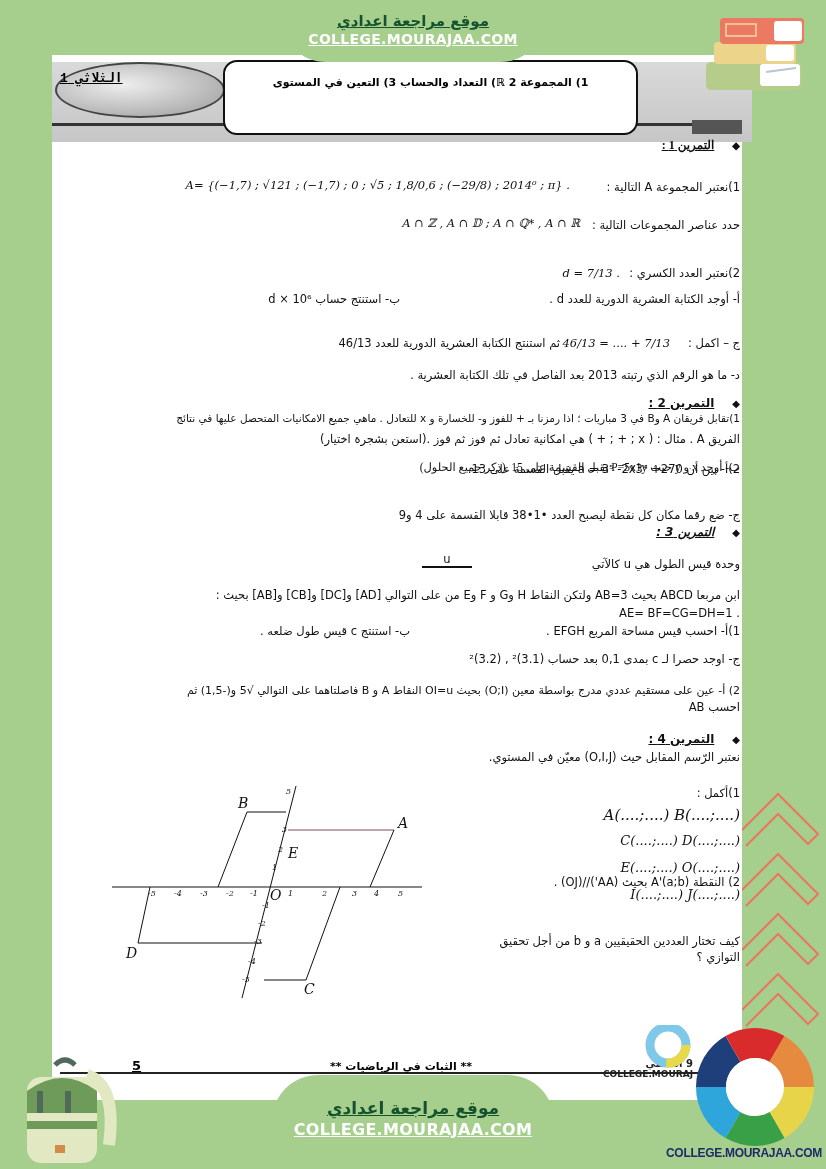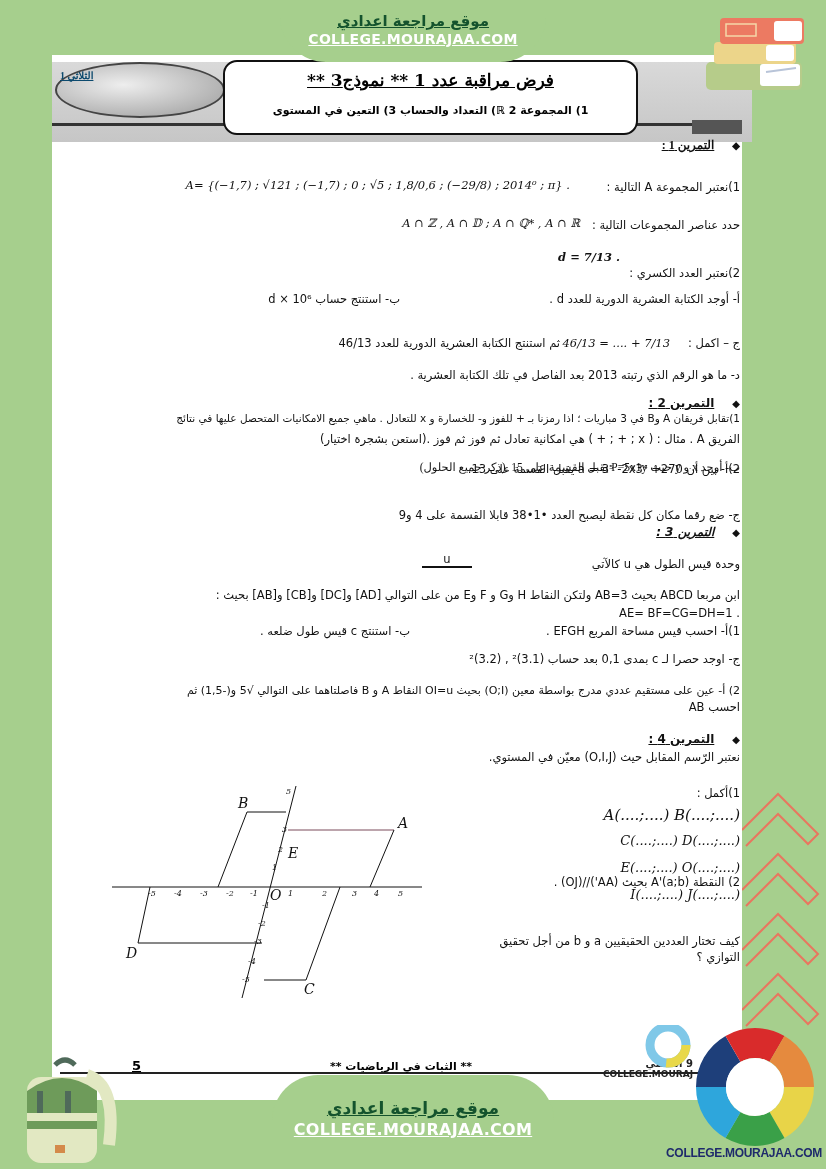--- a/index.html
+++ b/index.html
@@ -19,21 +19,21 @@
   .bottom-banner { position: absolute; left: 272px; top: 1075px; width: 282px; height: 94px;
     background: #a6cf8d; border-radius: 46px 46px 0 0; text-align: center; z-index: 5; }
   .bottom-banner .banner-ar { margin-top: 22px; font-size: 17px; line-height: 22px; }
   .bottom-banner .banner-en { font-size: 16px; line-height: 22px; }
 
   
   .exam-header { position: absolute; left: 52px; top: 62px; width: 700px; height: 80px; background: linear-gradient(#d9d9d9,#c6c6c6); }
   .hdr-line { position: absolute; left: 52px; top: 123px; width: 690px; height: 3px; background: #333; }
   .oval { position: absolute; left: 55px; top: 62px; width: 170px; height: 56px; border-radius: 50%;
     background: radial-gradient(ellipse at 40% 40%, #eee, #9a9a9a); border: 2px solid #444; }
-  .oval-text { position: absolute; left: 60px; top: 70px; font-size: 10px; font-weight: bold; text-decoration: underline; direction: rtl; color: #0c4a6e; font-family: Liberation Serif, serif; }
+  .oval-text { position: absolute; left: 60px; top: 70px; font-size: 13px; font-weight: bold; text-decoration: underline; direction: rtl; color: #000000; font-family: Liberation Mono, monospace; }
   .title-box { position: absolute; left: 223px; top: 60px; width: 415px; height: 75px; background: #fff; border: 2px solid #111; border-radius: 14px; text-align: center; }
   .title-main { font-size: 17px; font-weight: bold; direction: rtl; text-decoration: underline; margin-top: 8px; font-family: "DejaVu Serif", serif; }
   .title-sub { font-size: 11px; font-weight: bold; direction: rtl; margin-top: 14px; }
   .hdr-block { position: absolute; left: 692px; top: 120px; width: 50px; height: 14px; background: #555; }
 
   
   .books { position: absolute; left: 700px; top: 12px; width: 126px; height: 80px; z-index: 6; }
 
   
   .content { position: absolute; left: 100px; top: 138px; width: 640px; direction: rtl; color: #111; font-size: 11.5px; font-family: "DejaVu Sans", sans-serif; }
@@ -67,21 +67,20 @@
 
 <div class="frame-bg"></div>
 <div class="paper"></div>
 
 <div class="exam-header"></div>
 <div class="hdr-line"></div>
 <div class="hdr-block"></div>
 <div class="oval"></div>
 <div class="oval-text">الثلاثي 1</div>
 <div class="title-box">
-  <div class="title-main">فرض مراقبة عدد 1  **  نموذج3 **</div>
   <div class="title-sub">1)  المجموعة ℝ   2) التعداد والحساب   3) التعين في المستوى</div>
 </div>
 
 <div class="top-banner">
   <div class="banner-ar">موقع مراجعة اعدادي</div>
   <div class="banner-en">COLLEGE.MOURAJAA.COM</div>
 </div>
 
 <svg class="books" viewBox="0 0 126 80">
   <rect x="6" y="50" width="96" height="28" rx="5" fill="#b6cc8a"></rect>
@@ -100,21 +99,21 @@
     <span class="arrow">◆</span><span>التمرين  1  :</span>
   </div>
   <div class="line" style="top:42px;">1)نعتبر المجموعة A التالية :</div>
   <div class="line" style="top:40px; right:170px; direction:ltr;">
     <span class="math">A= {(−1,7) ; √121 ; (−1,7) ; 0 ; √5 ; 1,8/0,6 ; (−29/8) ; 2014⁰ ; π} .</span>
   </div>
   <div class="line" style="top:80px;">حدد عناصر المجموعات التالية :</div>
   <div class="line math" style="top:78px; right:160px;">A ∩ ℤ  ,  A ∩ 𝔻  ;  A ∩ ℚ*  ,  A ∩ ℝ</div>
 
   <div class="line" style="top:128px;">2)نعتبر العدد الكسري :</div>
-  <div class="line math" style="top:112px; right:120px;font-weight:bold;">d = 7/13 .</div>
+  <div class="line math" style="top:128px; right:120px;">d = 7/13 .</div>
   <div class="line" style="top:154px;">أ- أوجد الكتابة العشرية الدورية للعدد  d .</div>
   <div class="line" style="top:154px; right:340px;">ب- استنتج حساب  10⁶ × d</div>
   <div class="line" style="top:198px;">ج – اكمل  :</div>
   <div class="line math" style="top:198px; right:70px;">46/13 = .... + 7/13</div>
   <div class="line" style="top:198px; right:180px;">ثم استنتج الكتابة العشرية الدورية للعدد  46/13</div>
   <div class="line" style="top:230px;">د- ما هو الرقم الذي رتبته  2013 بعد الفاصل في تلك الكتابة العشرية .</div>
 
   <div class="ex-title" style="top:258px;">
     <span class="arrow">◆</span><span>التمرين  2  :</span>
   </div>

